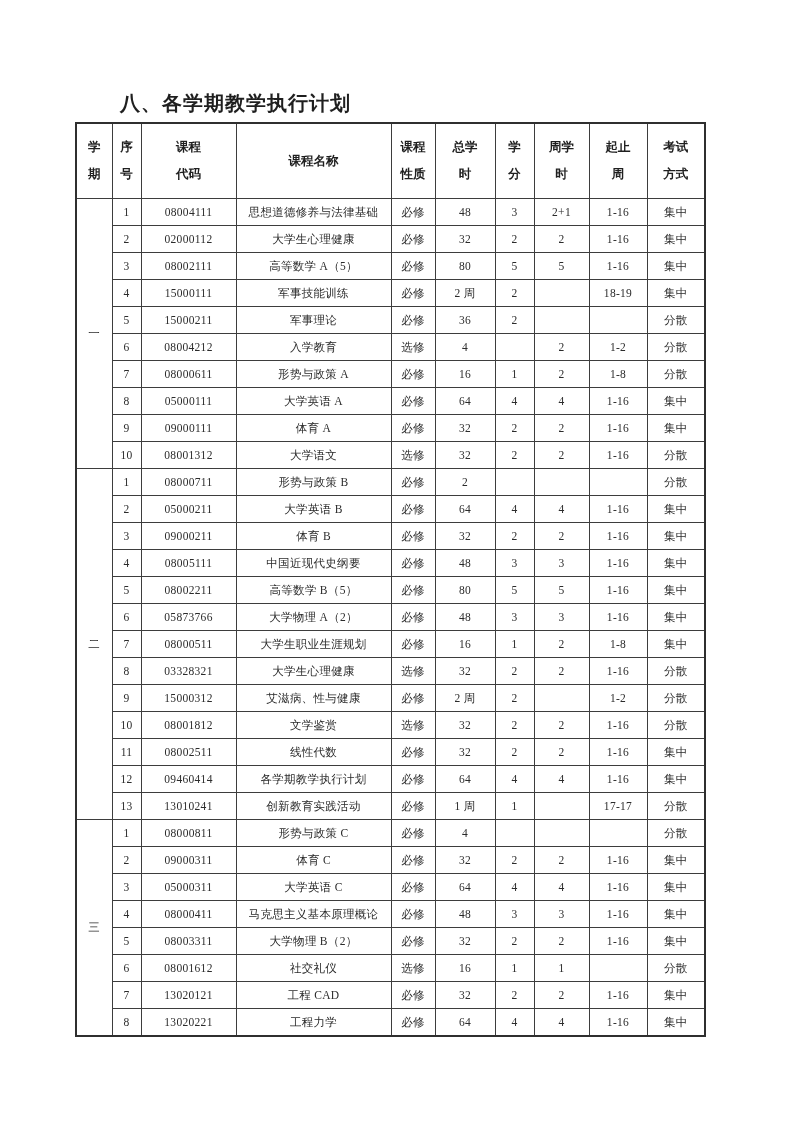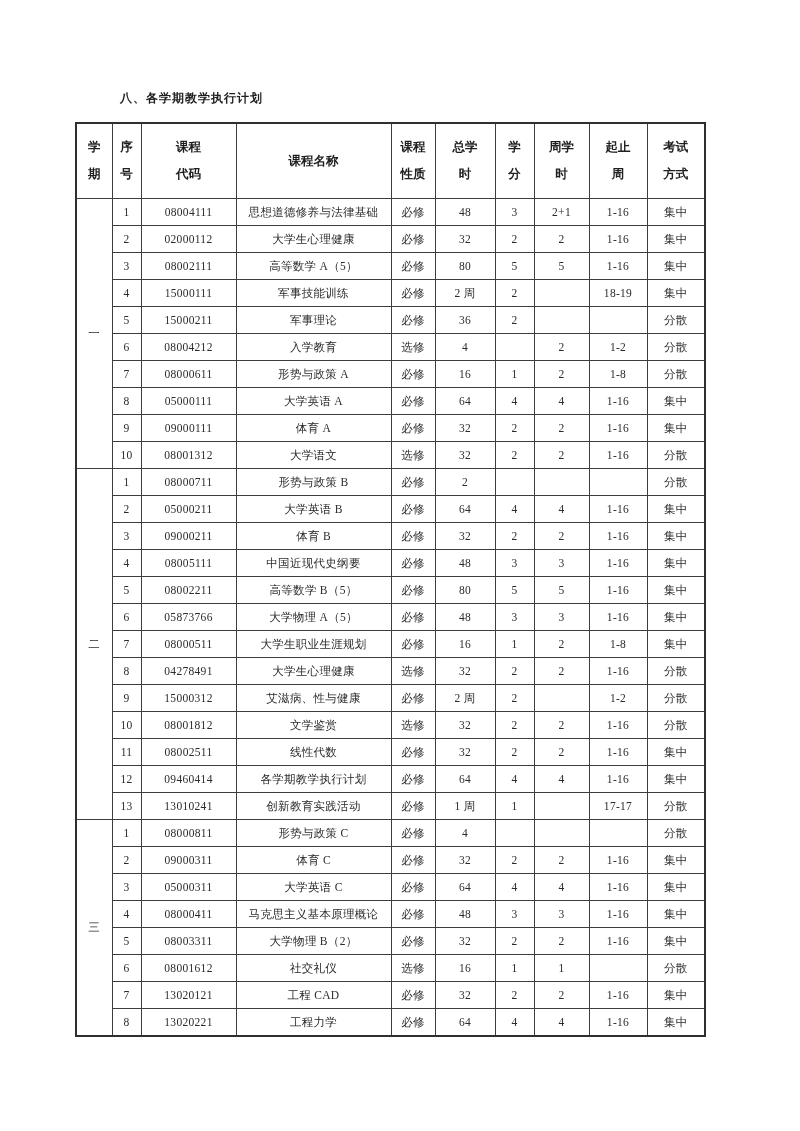--- a/index.html
+++ b/index.html
@@ -15,21 +15,21 @@
     font-family: "Liberation Serif", "DejaVu Serif", serif;
     color: #262626;
     overflow: hidden;
   }
   .title {
     position: absolute;
     left: 120px;
     top: 90px;
     margin: 0;
     font-family: "Liberation Sans", "DejaVu Sans", sans-serif;
-    font-size: 12px;
+    font-size: 20px;
     font-weight: 700;
     letter-spacing: 1px;
     color: #1f1f1f;
   }
   table.schedule {
     position: absolute;
     left: 75px;
     top: 122px;
     width: 629px;
     table-layout: fixed;
@@ -274,42 +274,42 @@
           <td>必修</td>
           <td>80</td>
           <td>5</td>
           <td>5</td>
           <td>1-16</td>
           <td>集中</td>
         </tr>
         <tr>
           <td>6</td>
           <td class="code">05873766</td>
-          <td>大学物理 A（5）</td>
+          <td>大学物理 A（2）</td>
           <td>必修</td>
           <td>48</td>
           <td>3</td>
           <td>3</td>
           <td>1-16</td>
           <td>集中</td>
         </tr>
         <tr>
           <td>7</td>
           <td class="code">08000511</td>
           <td>大学生职业生涯规划</td>
           <td>必修</td>
           <td>16</td>
           <td>1</td>
           <td>2</td>
           <td>1-8</td>
           <td>集中</td>
         </tr>
         <tr>
           <td>8</td>
-          <td class="code">04278491</td>
+          <td class="code">03328321</td>
           <td>大学生心理健康</td>
           <td>选修</td>
           <td>32</td>
           <td>2</td>
           <td>2</td>
           <td>1-16</td>
           <td>分散</td>
         </tr>
         <tr>
           <td>9</td>

